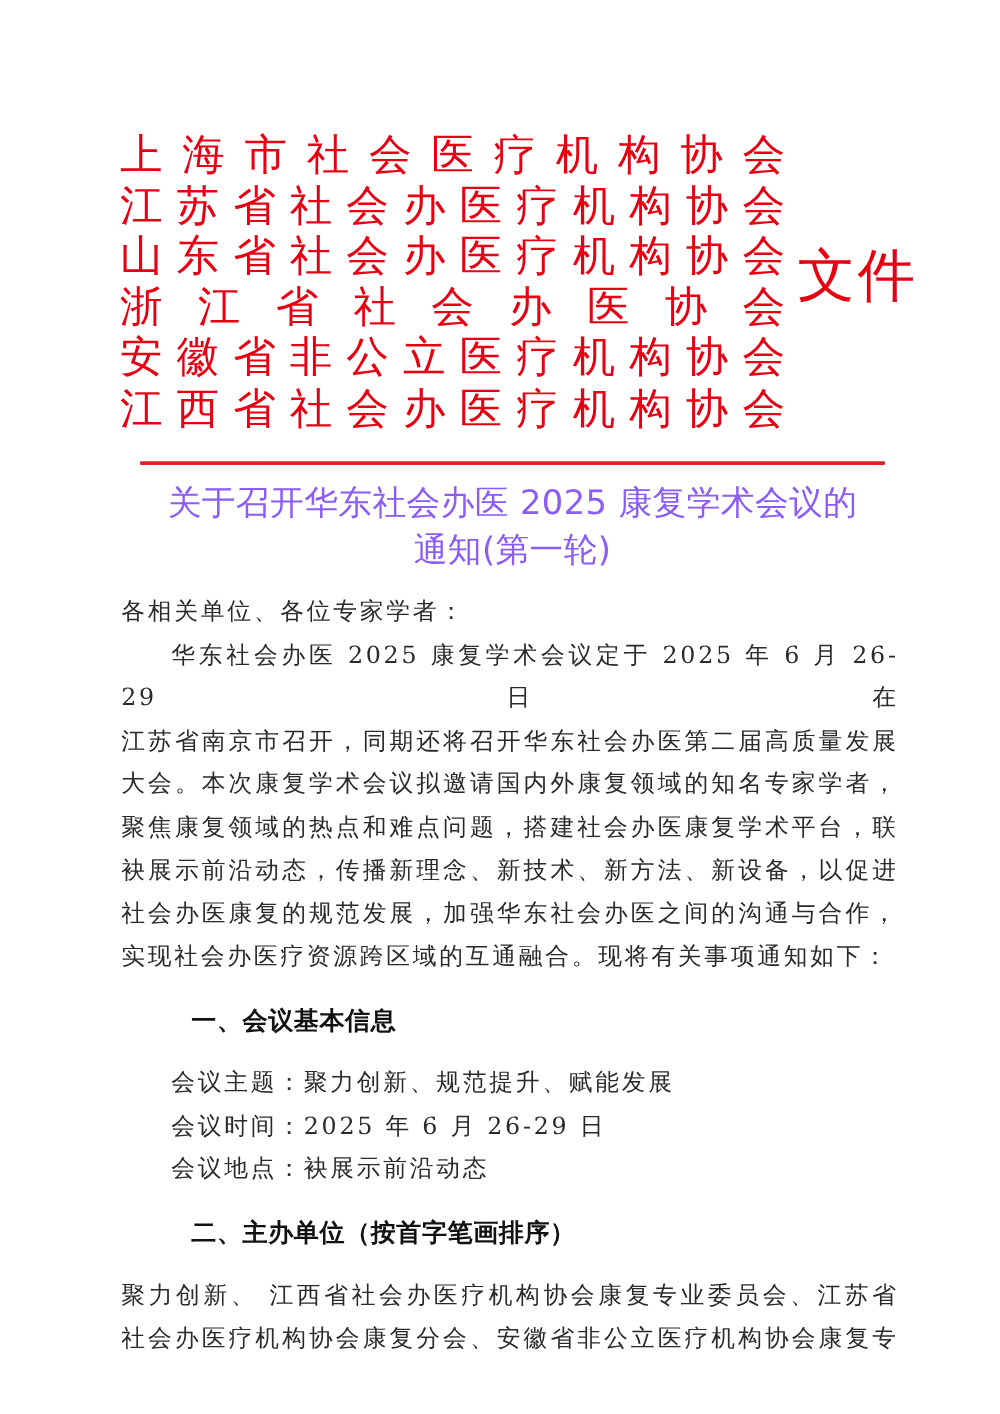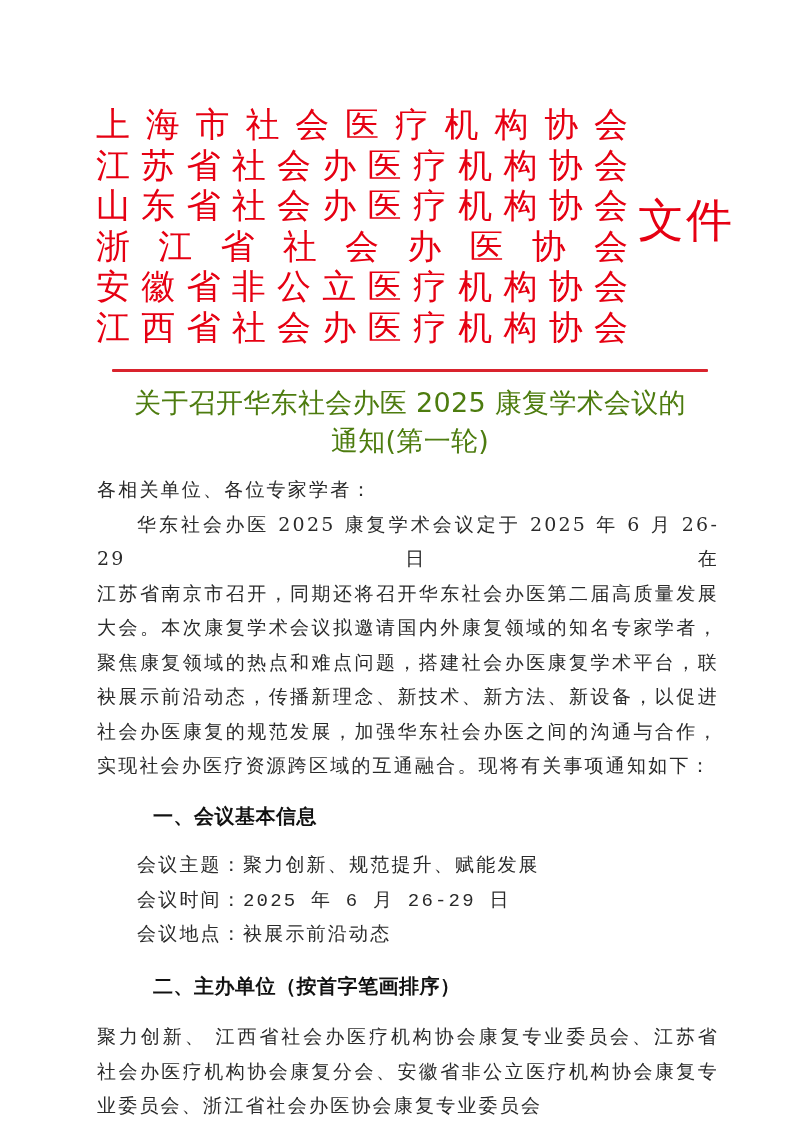--- a/index.html
+++ b/index.html
@@ -74,21 +74,21 @@
   
   .doc-title {
     position: absolute;
     left: 100px;
     top: 384px;
     width: 620px;
     text-align: center;
     font-family: "DejaVu Sans", "Liberation Sans", sans-serif;
     font-size: 27px;
     line-height: 38px;
-    color: #4d7c0f;
+    color: #8b5cf6;
     letter-spacing: 0.3px;
   }
   
   .body-text {
     position: absolute;
     left: 97px;
     top: 472px;
     width: 622px;
     font-family: "DejaVu Serif", "Liberation Serif", serif;
     font-size: 19px;
@@ -114,21 +114,20 @@
     font-weight: bold;
     line-height: 34.5px;
     padding-left: 40px;
     color: #111111;
     letter-spacing: 0.5px;
   }
   .info-line {
     padding-left: 40px;
     letter-spacing: 2.2px;
     white-space: nowrap;
-    font-family: Liberation Mono, monospace;
   }
 </style>
 </head>
 <body>
 
 <div class="page">
 
   <div class="letterhead">
     <div class="org-list">
       <div class="org-row">
@@ -234,16 +233,15 @@
     <p>实现社会办医疗资源跨区域的互通融合。现将有关事项通知如下：</p>
 
     <h2>一、会议基本信息</h2>
     <div class="info-line">会议主题：聚力创新、规范提升、赋能发展</div>
     <div class="info-line">会议时间：2025 年 6 月 26-29 日</div>
     <div class="info-line">会议地点：袂展示前沿动态</div>
 
     <h2>二、主办单位（按首字笔画排序）</h2>
     <p class="justify-full">聚力创新、 江西省社会办医疗机构协会康复专业委员会、江苏省</p>
     <p class="justify-full">社会办医疗机构协会康复分会、安徽省非公立医疗机构协会康复专</p>
-    <p>业委员会、浙江省社会办医协会康复专业委员会</p>
   </div>
 
 </div>
 
 </body></html>

